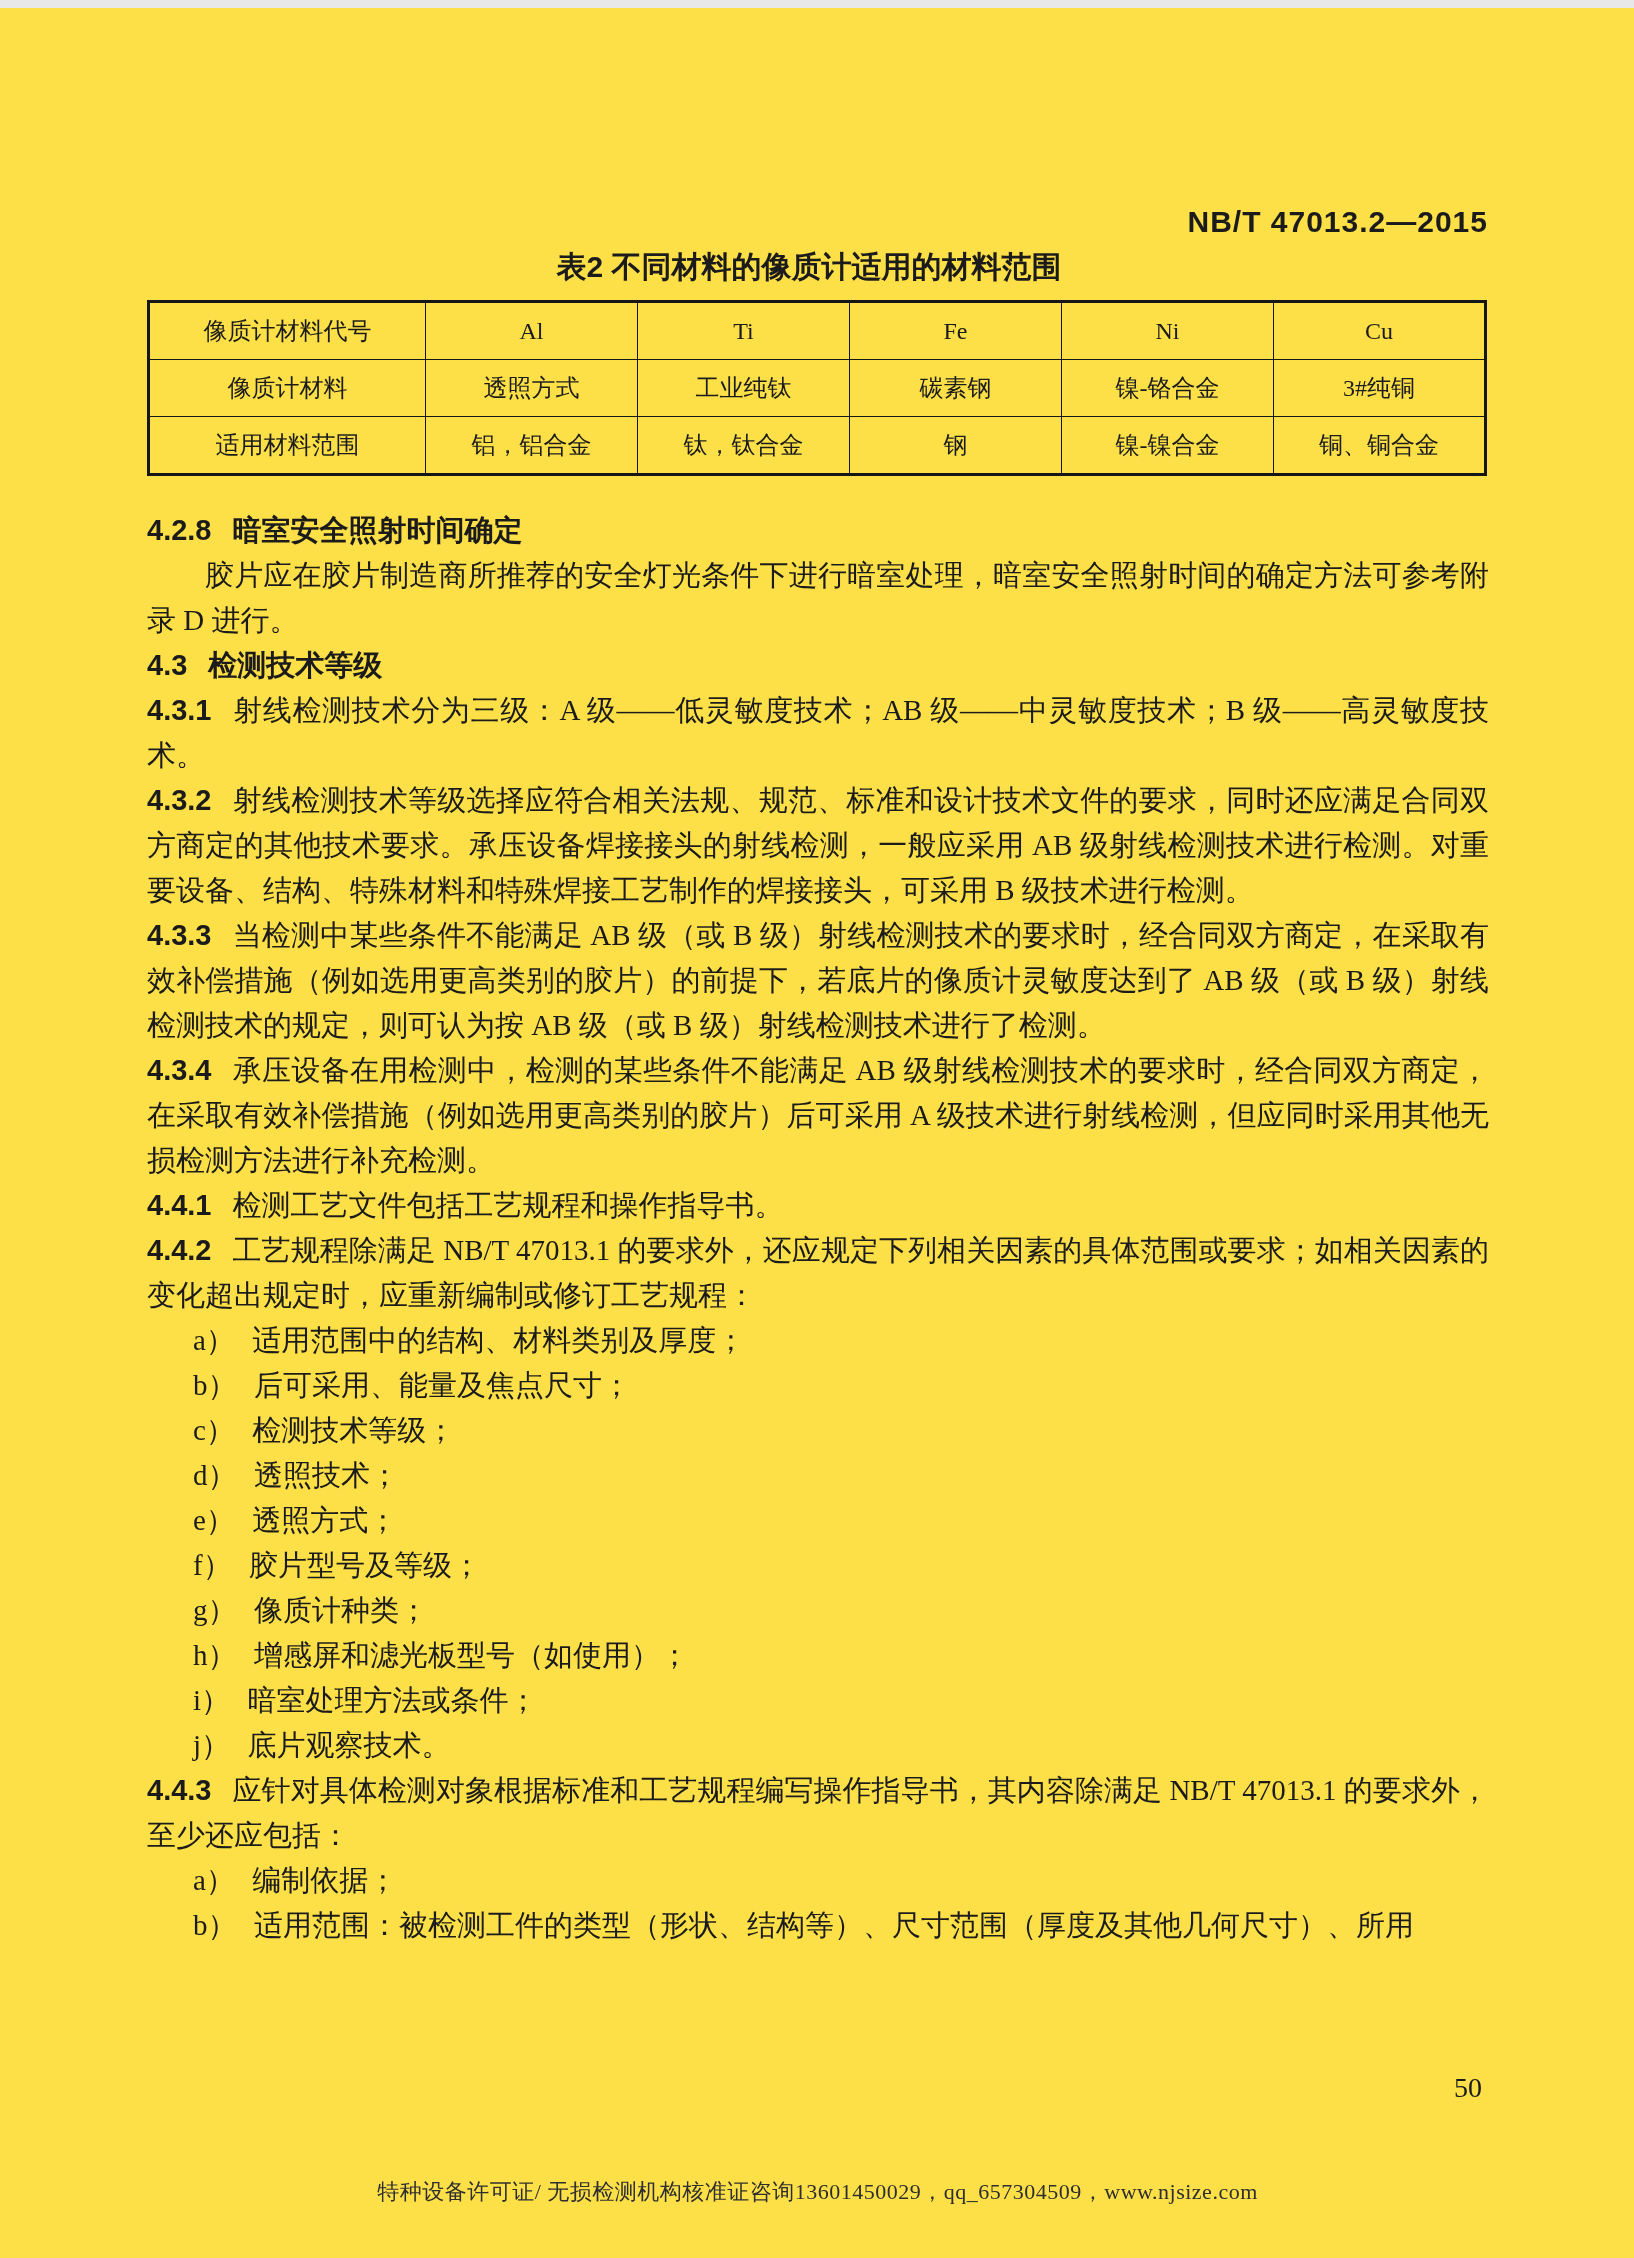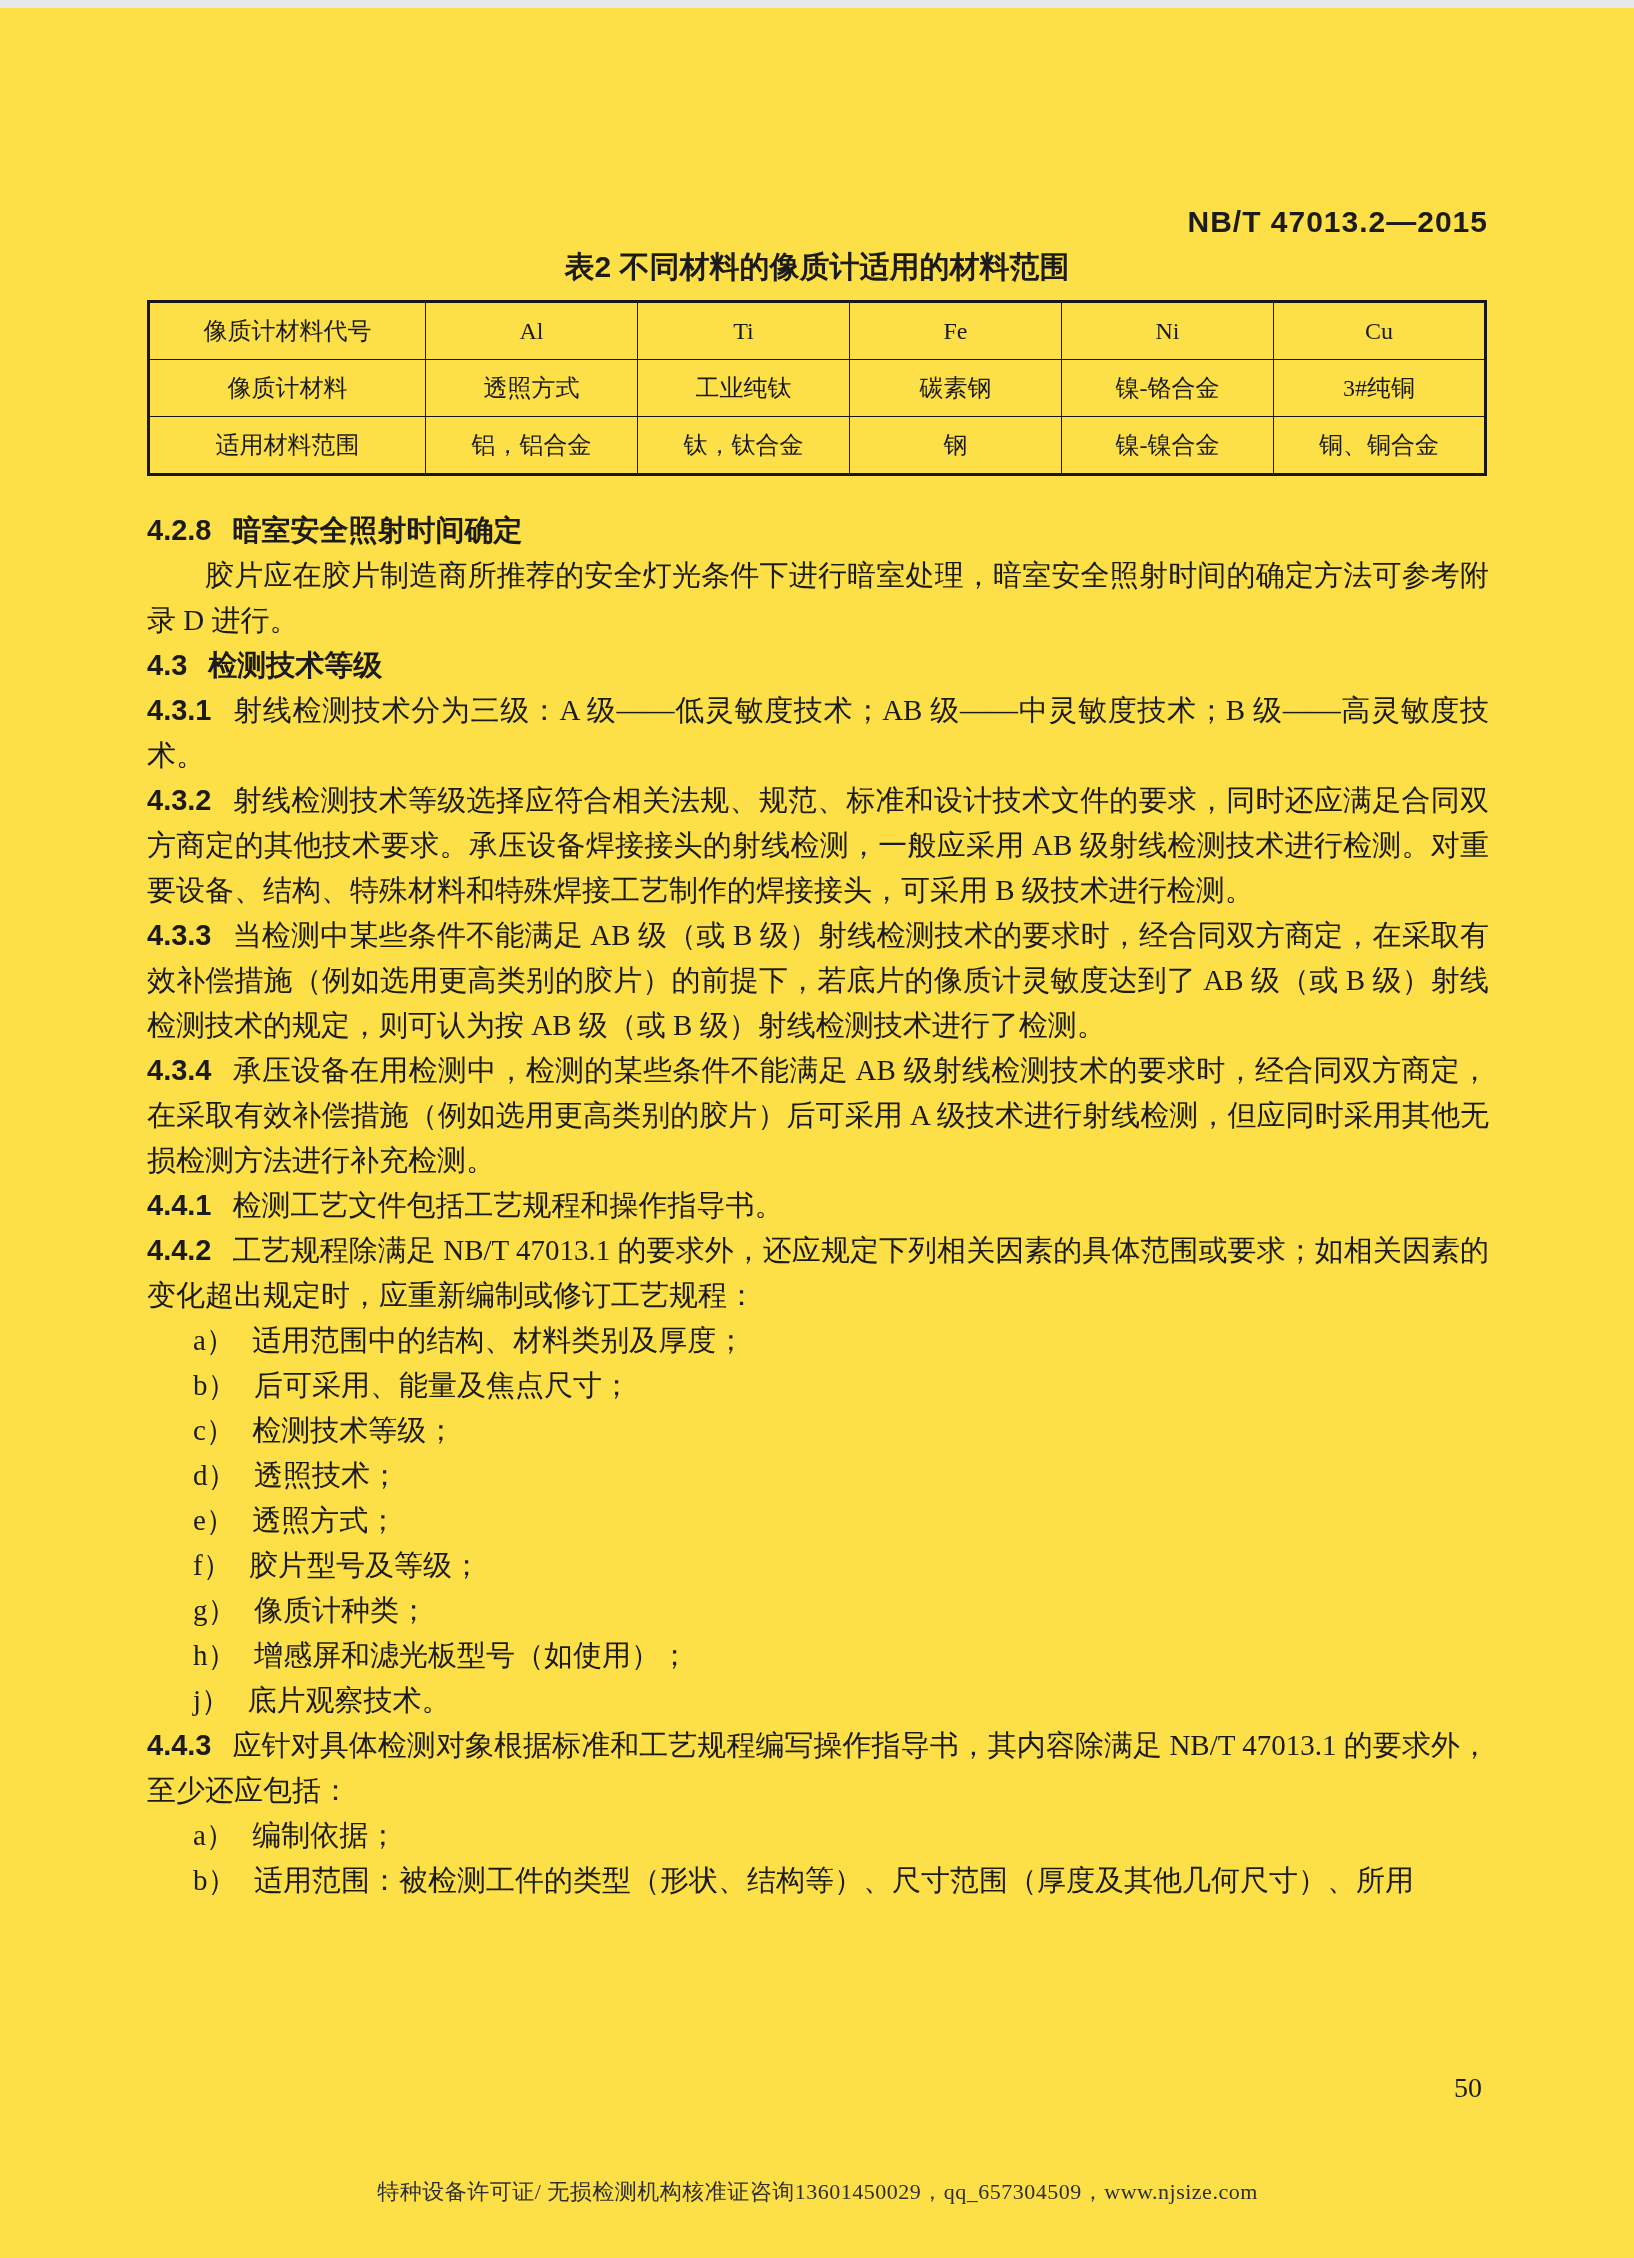--- a/index.html
+++ b/index.html
@@ -18,21 +18,21 @@
     top: 197px;
     right: 147px;
     font-family: "Liberation Sans", "DejaVu Sans", sans-serif;
     font-weight: 600;
     font-size: 30px;
     letter-spacing: 1px;
   }
   .table-title {
     position: absolute;
     top: 239px;
-    left: 147px;
+    left: 139px;
     width: 1340px;
     text-align: center;
     font-family: "Liberation Sans", "DejaVu Sans", sans-serif;
     font-weight: bold;
     font-size: 30px;
   }
   table.iqi {
     position: absolute;
     top: 292px;
     left: 147px;
@@ -157,20 +157,21 @@
     <p><span class="cnum">4.4.2</span><span>工艺规程除满足 NB/T 47013.1 的要求外，还应规定下列相关因素的具体范围或要求；如相关因素的变化超出规定时，应重新编制或修订工艺规程：</span></p>
 
     <p class="list-item"><span class="lnum">a）</span><span>适用范围中的结构、材料类别及厚度；</span></p>
     <p class="list-item"><span class="lnum">b）</span><span>后可采用、能量及焦点尺寸；</span></p>
     <p class="list-item"><span class="lnum">c）</span><span>检测技术等级；</span></p>
     <p class="list-item"><span class="lnum">d）</span><span>透照技术；</span></p>
     <p class="list-item"><span class="lnum">e）</span><span>透照方式；</span></p>
     <p class="list-item"><span class="lnum">f）</span><span>胶片型号及等级；</span></p>
     <p class="list-item"><span class="lnum">g）</span><span>像质计种类；</span></p>
     <p class="list-item"><span class="lnum">h）</span><span>增感屏和滤光板型号（如使用）；</span></p>
+    <p class="list-item"><span class="lnum">i）</span><span>暗室处理方法或条件；</span></p>
     <p class="list-item"><span class="lnum">j）</span><span>底片观察技术。</span></p>
 
     <p><span class="cnum">4.4.3</span><span>应针对具体检测对象根据标准和工艺规程编写操作指导书，其内容除满足 NB/T 47013.1 的要求外，至少还应包括：</span></p>
 
     <p class="list-item"><span class="lnum">a）</span><span>编制依据；</span></p>
     <p class="list-item"><span class="lnum">b）</span><span>适用范围：被检测工件的类型（形状、结构等）、尺寸范围（厚度及其他几何尺寸）、所用</span></p>
 
   </div>
 
   <div class="page-number">50</div>

